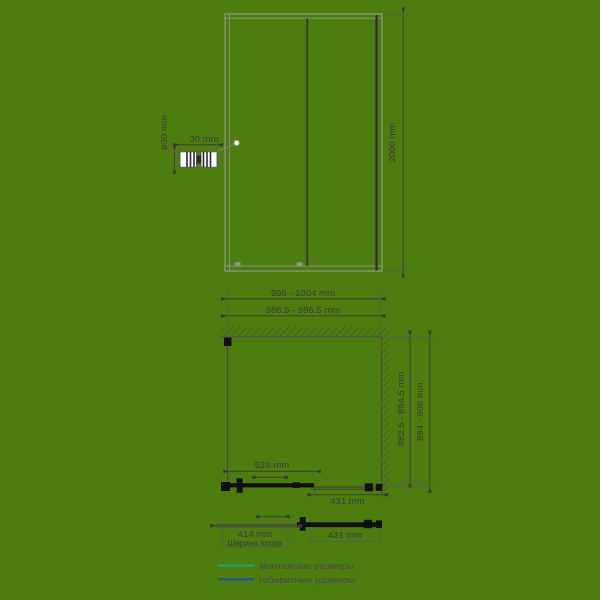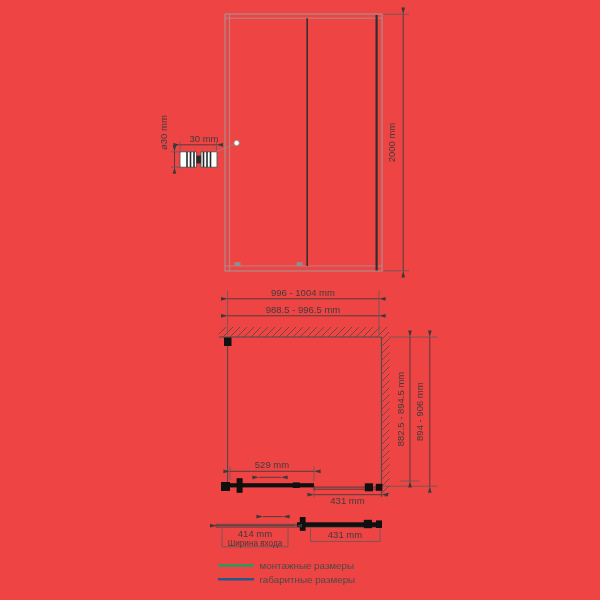--- a/index.html
+++ b/index.html
@@ -1,16 +1,16 @@
 <!DOCTYPE html>
 <html><head>
 <meta charset="utf-8">
 <style>
   html,body{margin:0;padding:0;background:#ffffff;}
-  .canvas{position:relative;width:600px;height:600px;background:#ef4444;overflow:hidden;}
+  .canvas{position:relative;width:600px;height:600px;background:#4d7c0f;overflow:hidden;}
   svg{display:block;}
   text{font-family:"Liberation Sans","DejaVu Sans",sans-serif;fill:#3d3d3d;}
   .dim-t{font-size:9.5px;}
   .dim-s{font-size:8.2px;}
   .leg-t{font-size:9.8px;fill:#4a4a4a;}
   .frame{stroke:#9b9b9b;stroke-width:1;fill:none;}
   .frame-thin{stroke:#9b9b9b;stroke-width:0.8;fill:none;}
   .dark{stroke:#2f2f2f;fill:none;}
   .diml{stroke:#3a3a3a;stroke-width:0.85;fill:none;}
   .extl{stroke:#5a5a5a;stroke-width:0.8;fill:none;}

